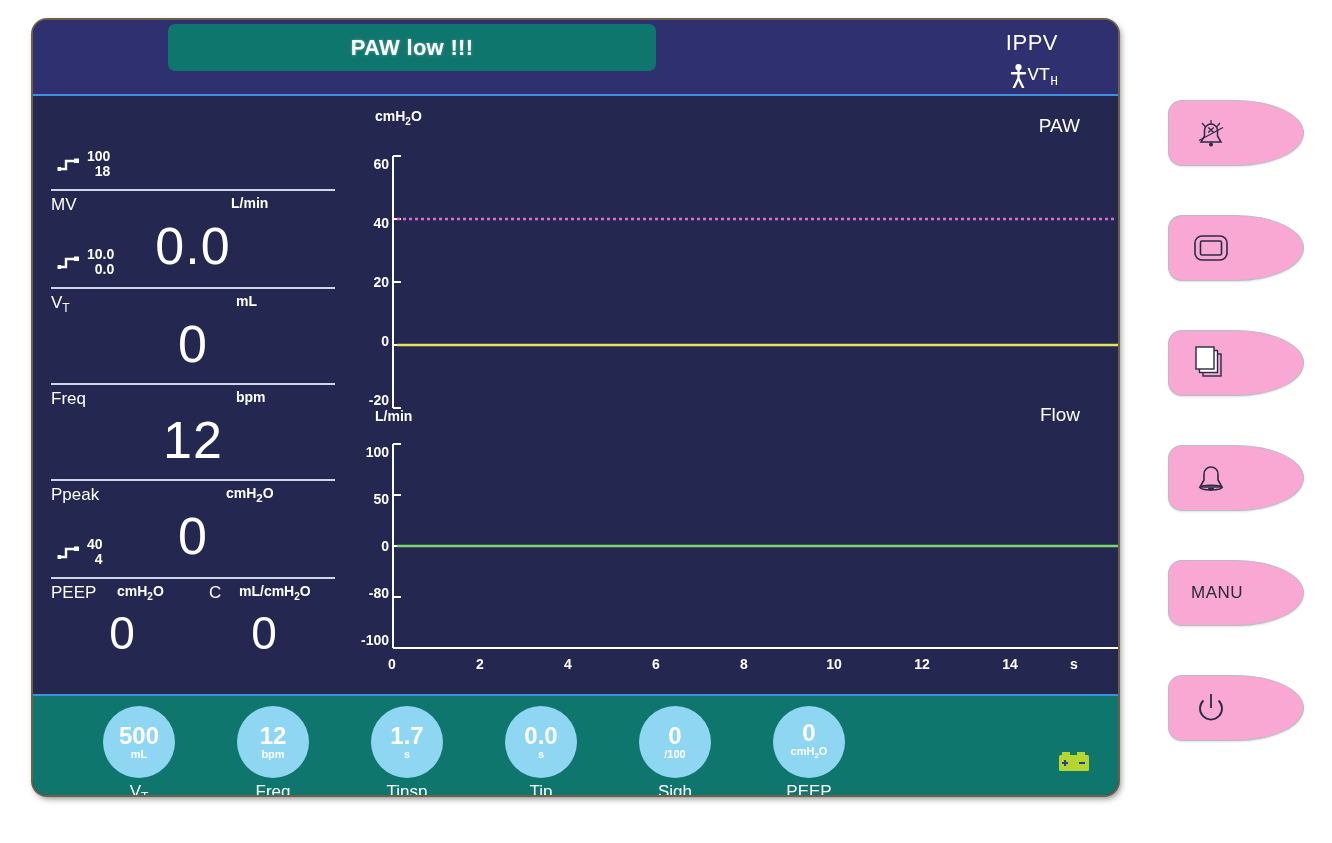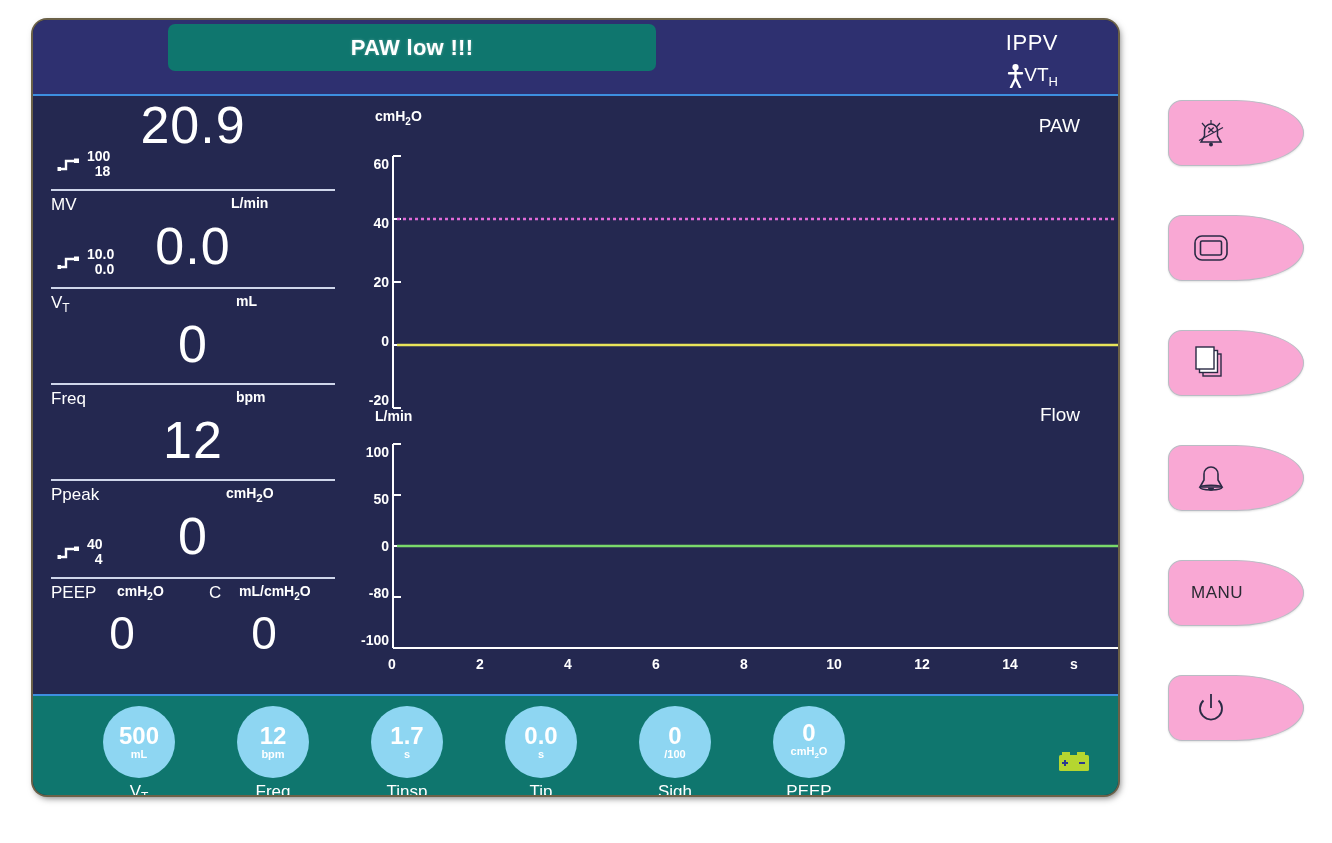--- a/index.html
+++ b/index.html
@@ -44,21 +44,21 @@
     letter-spacing: .3px;
     text-shadow: 0 0 3px rgba(255,255,255,.35);
   }
   .mode-block {
     position: absolute; right: 60px; top: 4px;
     text-align: right; color: #fff;
   }
   .mode-name { font-size: 22px; font-weight: 400; letter-spacing: .5px; line-height: 38px; }
   .patient-row {
     display: flex; align-items: center; justify-content: flex-end;
-    gap: 0; margin-top: 2px;
+    gap: 0; margin-top: 2px; font-family: Liberation Mono, monospace;
   }
   .patient-icon { width: 17px; height: 24px; display:block; }
   .patient-label { font-size: 19px; }
   .patient-label sub { font-size: 13px; }
 
   
   .body-area {
     position: absolute; left: 0; top: 76px;
     width: 100%; height: 598px;
     background: #242850;
@@ -208,21 +208,20 @@
           <span class="patient-label"><span>VT</span><sub>H</sub></span>
         </div>
       </div>
     </div>
 
     <div class="body-area">
 
       <div class="numcol">
 
         <div class="numrow" style="height:93px">
-          <div class="bigval">20.9</div>
           <div class="limits">
             <span>
               <svg class="limit-icon" viewBox="0 0 26 17">
                 <path d="M2 13 L9 13 L9 5 L17 5" stroke="#fff" stroke-width="2.4" fill="none"></path>
                 <path d="M0.5 11 L4 11 L4 15 L0.5 15 Z" fill="#fff"></path>
                 <path d="M17 2.5 L22 2.5 L22 7 L17 7 Z" fill="#fff"></path>
               </svg>
             </span>
             <span class="limit-nums">
               <span class="hi">100</span>

